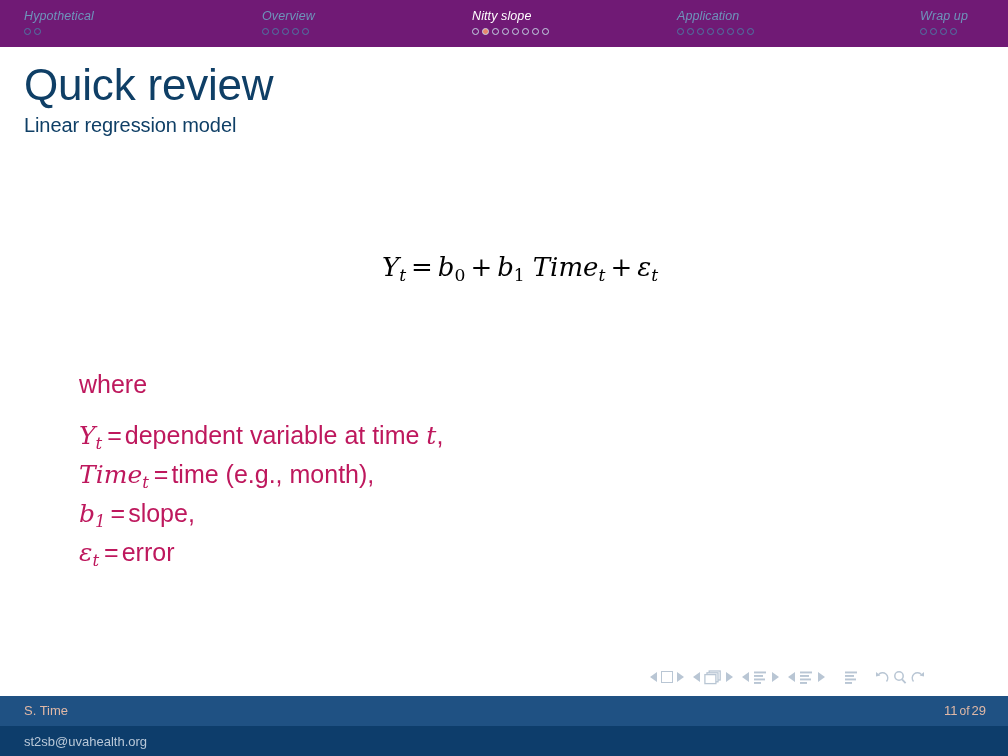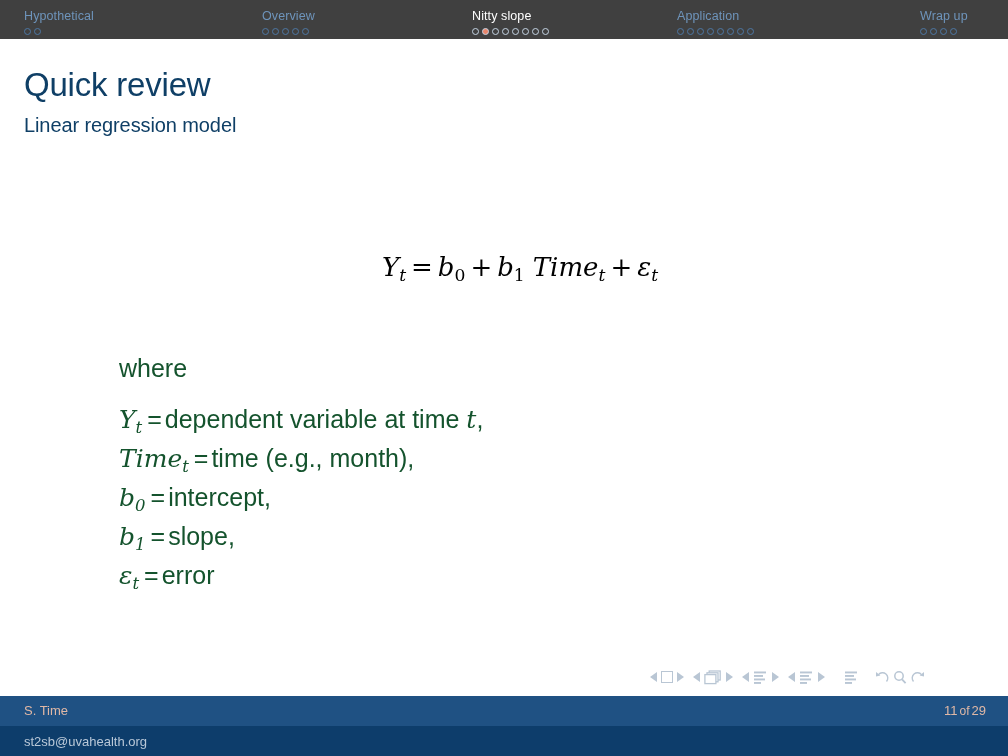--- a/index.html
+++ b/index.html
@@ -13,24 +13,25 @@
     font-family: "Liberation Sans", sans-serif;
     overflow: hidden;
     position: relative;
   }
 
   
   #headerbar {
     position: absolute;
     top: 0; left: 0;
     width: 1008px;
-    height: 39px;
-    background: #404040;
+    height: 47px;
+    background: #701a75;
     display: flex;
     align-items: flex-start;
+    font-style: italic;
   }
   .nav-section {
     height: 47px;
     padding-top: 9px;
     box-sizing: border-box;
     display: flex;
     flex-direction: column;
     align-items: flex-start;
   }
   .nav-label {
@@ -66,21 +67,21 @@
   }
 
   
   #title-block {
     position: absolute;
     top: 66px;
     left: 24px;
     width: 960px;
   }
   #slide-title {
-    font-size: 33px;
+    font-size: 44px;
     line-height: 38px;
     color: #0f3f66;
     font-weight: normal;
     margin: 0;
     letter-spacing: -0.2px;
   }
   #slide-subtitle {
     font-size: 20px;
     line-height: 24px;
     color: #0f3f66;
@@ -117,24 +118,23 @@
     line-height: 0;
   }
   .op {
     font-family: "DejaVu Serif", serif;
     font-style: normal;
     padding: 0 5px;
   }
 
   #where-block {
     position: absolute;
-    top: 353px;
+    top: 369px;
     left: 79px;
-    color: #14532d;
-    margin-left: 40px;
+    color: #be185d;
   }
   #where-label {
     font-size: 25px;
     line-height: 30px;
     margin-bottom: 17px;
   }
   .def-line {
     font-size: 25px;
     line-height: 38px;
     white-space: nowrap;
@@ -299,21 +299,20 @@
   <span class="eq-main math">
     <span class="math">Y</span><sub class="math">t</sub><span class="op">=</span><span class="math">b</span><sub class="mathup">0</sub><span class="op">+</span><span class="math">b</span><sub class="mathup">1</sub><span style="display:inline-block;width:8px"></span><span class="math">Time</span><sub class="math">t</sub><span class="op">+</span><span class="math">ε</span><sub class="math">t</sub>
   </span>
 </div>
 
 <div id="where-block">
   <div id="where-label">where</div>
   <div id="definition-list">
       <div class="def-line"><span class="sym">Y</span><sub class="sym">t</sub><span class="eqsign">=</span><span>dependent variable at time </span><span class="sym">t</span><span>,</span></div>
       <div class="def-line"><span class="sym">Time</span><sub class="sym">t</sub><span class="eqsign">=</span><span>time (e.g., month),</span></div>
-      <div class="def-line"><span class="sym">b</span><sub class="sym">0</sub><span class="eqsign">=</span><span>intercept,</span></div>
       <div class="def-line"><span class="sym">b</span><sub class="sym">1</sub><span class="eqsign">=</span><span>slope,</span></div>
       <div class="def-line"><span class="sym">ε</span><sub class="sym">t</sub><span class="eqsign">=</span><span>error</span></div>
     </div>
 </div>
 
 <div id="navsymbols">
 
   <div class="navgroup">
     <span class="nav-ico">
         <span class="tri-l"></span>

